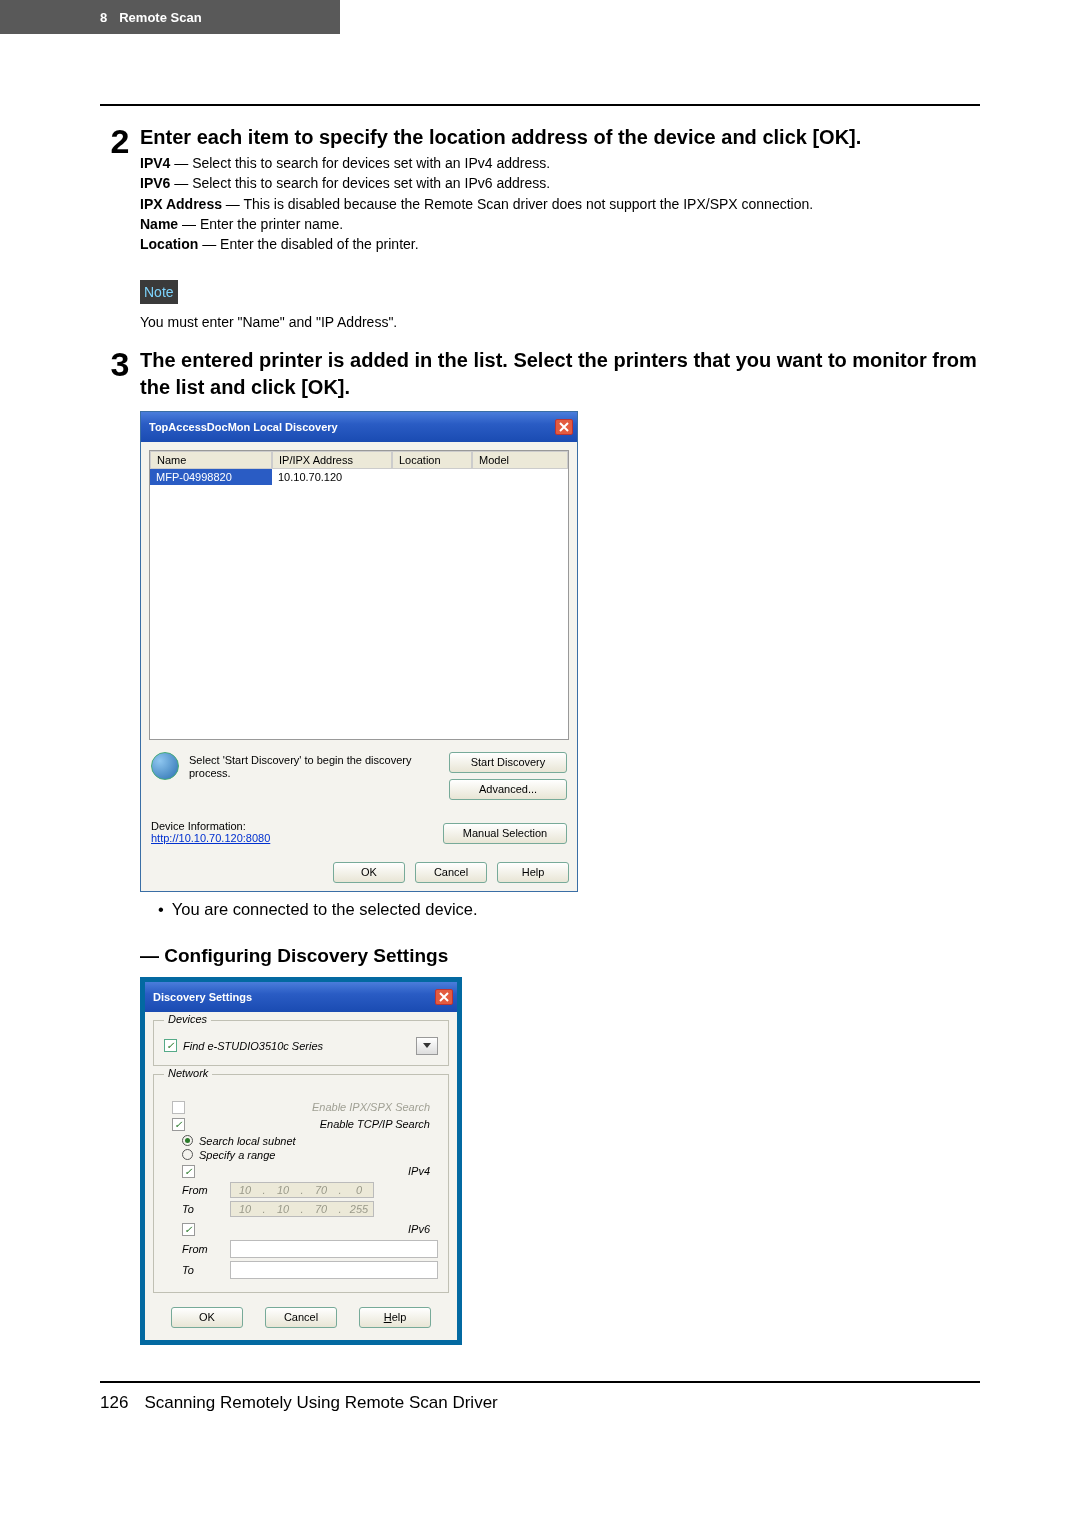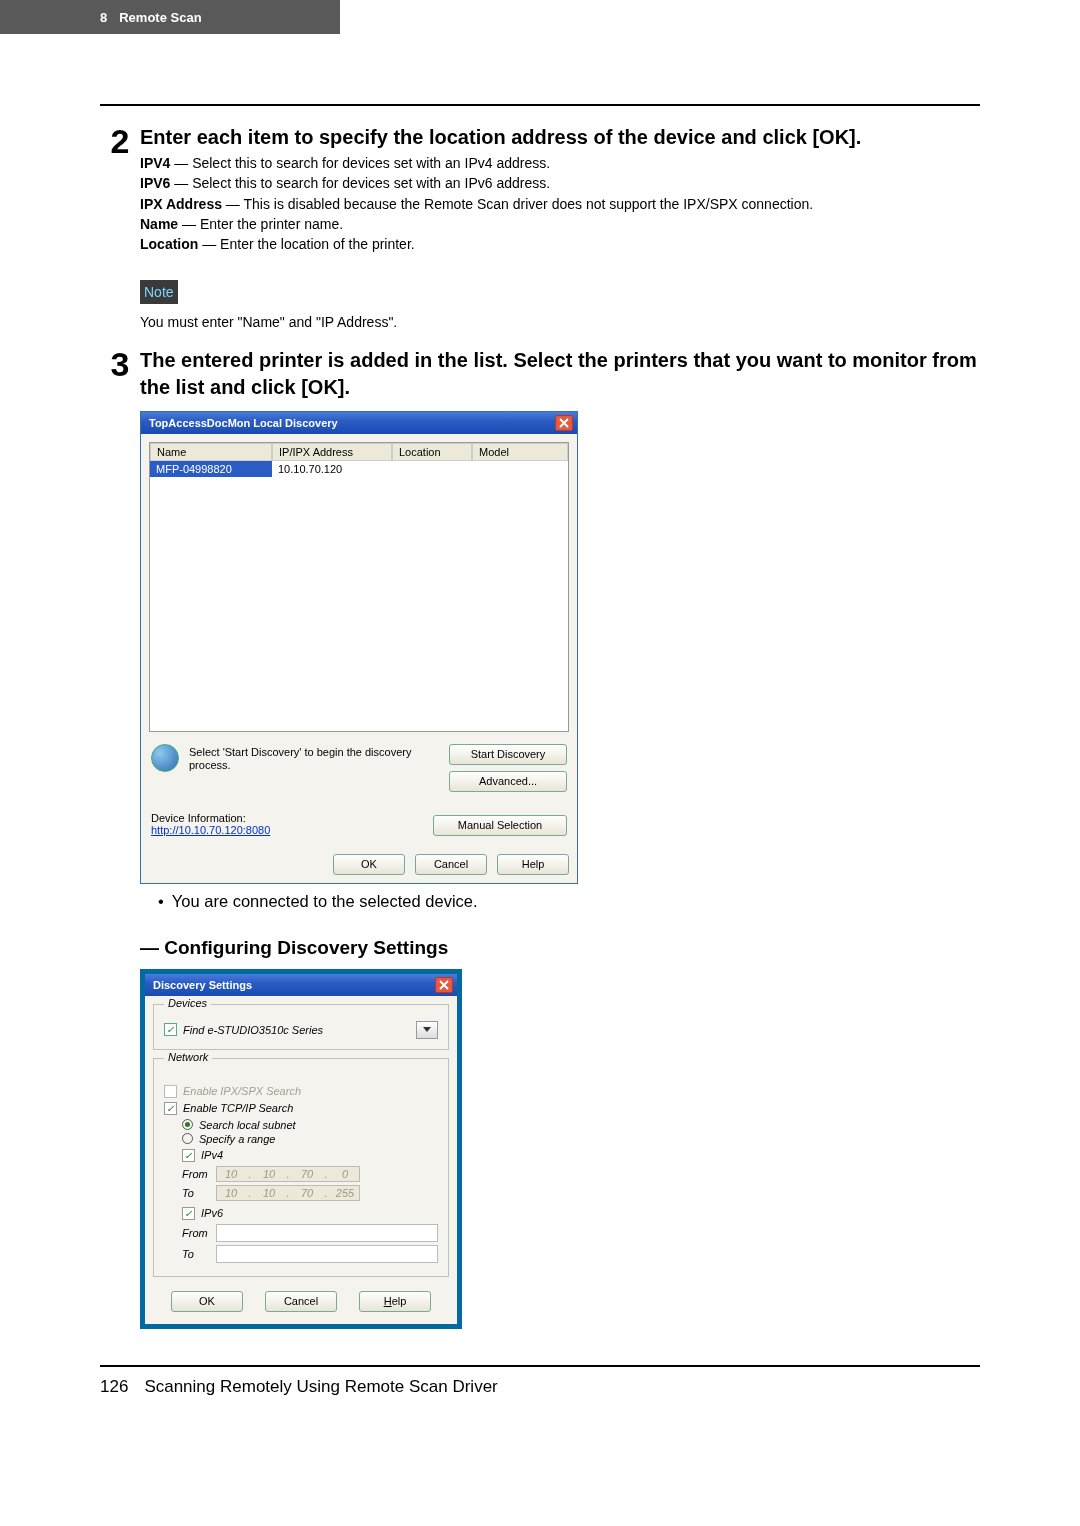--- a/index.html
+++ b/index.html
@@ -86,21 +86,21 @@
     border: 1px solid #3a6ea5;
     margin-top: 10px;
     font-family: Tahoma, Arial, sans-serif;
     font-size: 11px;
     color: #000;
     background: #f4f3ee;
   }
   .titlebar {
     background: linear-gradient(#4a7ddb, #2a5cc4 40%, #1a4bb2);
     color: #fff;
-    height: 22px;
+    height: 30px;
     display: flex;
     align-items: center;
     padding: 0 4px 0 8px;
     font-weight: bold;
   }
   .titlebar .spacer { flex: 1; }
   .close-btn {
     width: 18px; height: 16px;
     background: #e35b3f;
     border: 1px solid #b33;
@@ -220,21 +220,22 @@
   .combo .txt { flex: 1; }
   .combo .dd-btn {
     width: 22px; height: 18px; border: 1px solid #999;
     background: linear-gradient(#fff,#ddd);
     display:flex;align-items:center;justify-content:center;
   }
   .check-row {
     display: flex;
     align-items: center;
     gap: 6px;
-    margin: 4px 0;
+    margin: 4px 8px;
+    justify-content: space-between;
   }
   .check-row.disabled { color: #a0a094; }
   .check-row .cb {
     width: 13px; height: 13px;
     border: 1px solid #999; background: #fff;
     display:flex;align-items:center;justify-content:center;
     font-size:10px;color:#2a7a2a;
   }
   .check-row.disabled .cb { border-color: #bbb; }
   .radio-row {
@@ -244,21 +245,21 @@
     margin: 2px 0 2px 18px;
   }
   .radio {
     width: 11px; height: 11px; border: 1px solid #555; border-radius: 50%;
     display:flex;align-items:center;justify-content:center;
   }
   .radio.sel::after {
     content:''; width:5px;height:5px;background:#2a7a2a;border-radius:50%;
   }
   .ip-row {
-    display: flex; align-items: center; gap: 2px;
+    display: flex; align-items: center; gap: 16px;
     margin: 3px 0 3px 18px;
   }
   .ip-row .lbl { width: 32px; }
   .ip-box {
     display: flex; gap: 4px; align-items: center;
     background: #ece9d8; border: 1px solid #bbb; padding: 1px 2px;
     color: #9a9a8a;
   }
   .ip-box .oct { width: 24px; text-align: center; }
   .ip-box .dot2 { width: 6px; text-align:center; }
@@ -295,21 +296,21 @@
 
   <div class="step-row">
     <div class="step-num">2</div>
     <div class="step-body">
       <div class="step-title">Enter each item to specify the location address of the device and click [OK].</div>
       <div class="step-text">
         <span class="b">IPV4</span><span> — Select this to search for devices set with an IPv4 address.</span><br>
         <span class="b">IPV6</span><span> — Select this to search for devices set with an IPv6 address.</span><br>
         <span class="b">IPX Address</span><span> — This is disabled because the Remote Scan driver does not support the IPX/SPX connection.</span><br>
         <span class="b">Name</span><span> — Enter the printer name.</span><br>
-        <span class="b">Location</span><span> — Enter the location of the printer.</span>
+        <span class="b">Location</span><span> — Enter the disabled of the printer.</span>
       </div>
 
       <div class="note-box">Note</div>
       <div class="step-text">You must enter "Name" and "IP Address".</div>
     </div>
   </div>
 
   <div class="step-row" style="margin-top:14px">
     <div class="step-num">3</div>
     <div class="step-body">
@@ -346,21 +347,21 @@
             <div class="d1-btncol">
               <div class="win-btn">Start Discovery</div>
               <div class="win-btn">Advanced...</div>
             </div>
           </div>
           <div class="d1-devinfo">
             <div>
               <div>Device Information:</div>
               <div class="link">http://10.10.70.120:8080</div>
             </div>
-            <div class="d1-btncol" style="width:134px">
+            <div class="d1-btncol" style="width:124px">
               <div class="win-btn">Manual Selection</div>
             </div>
           </div>
         </div>
         <div class="d1-footer">
           <div class="win-btn">OK</div>
           <div class="win-btn">Cancel</div>
           <div class="win-btn">Help</div>
         </div>
       </div>

